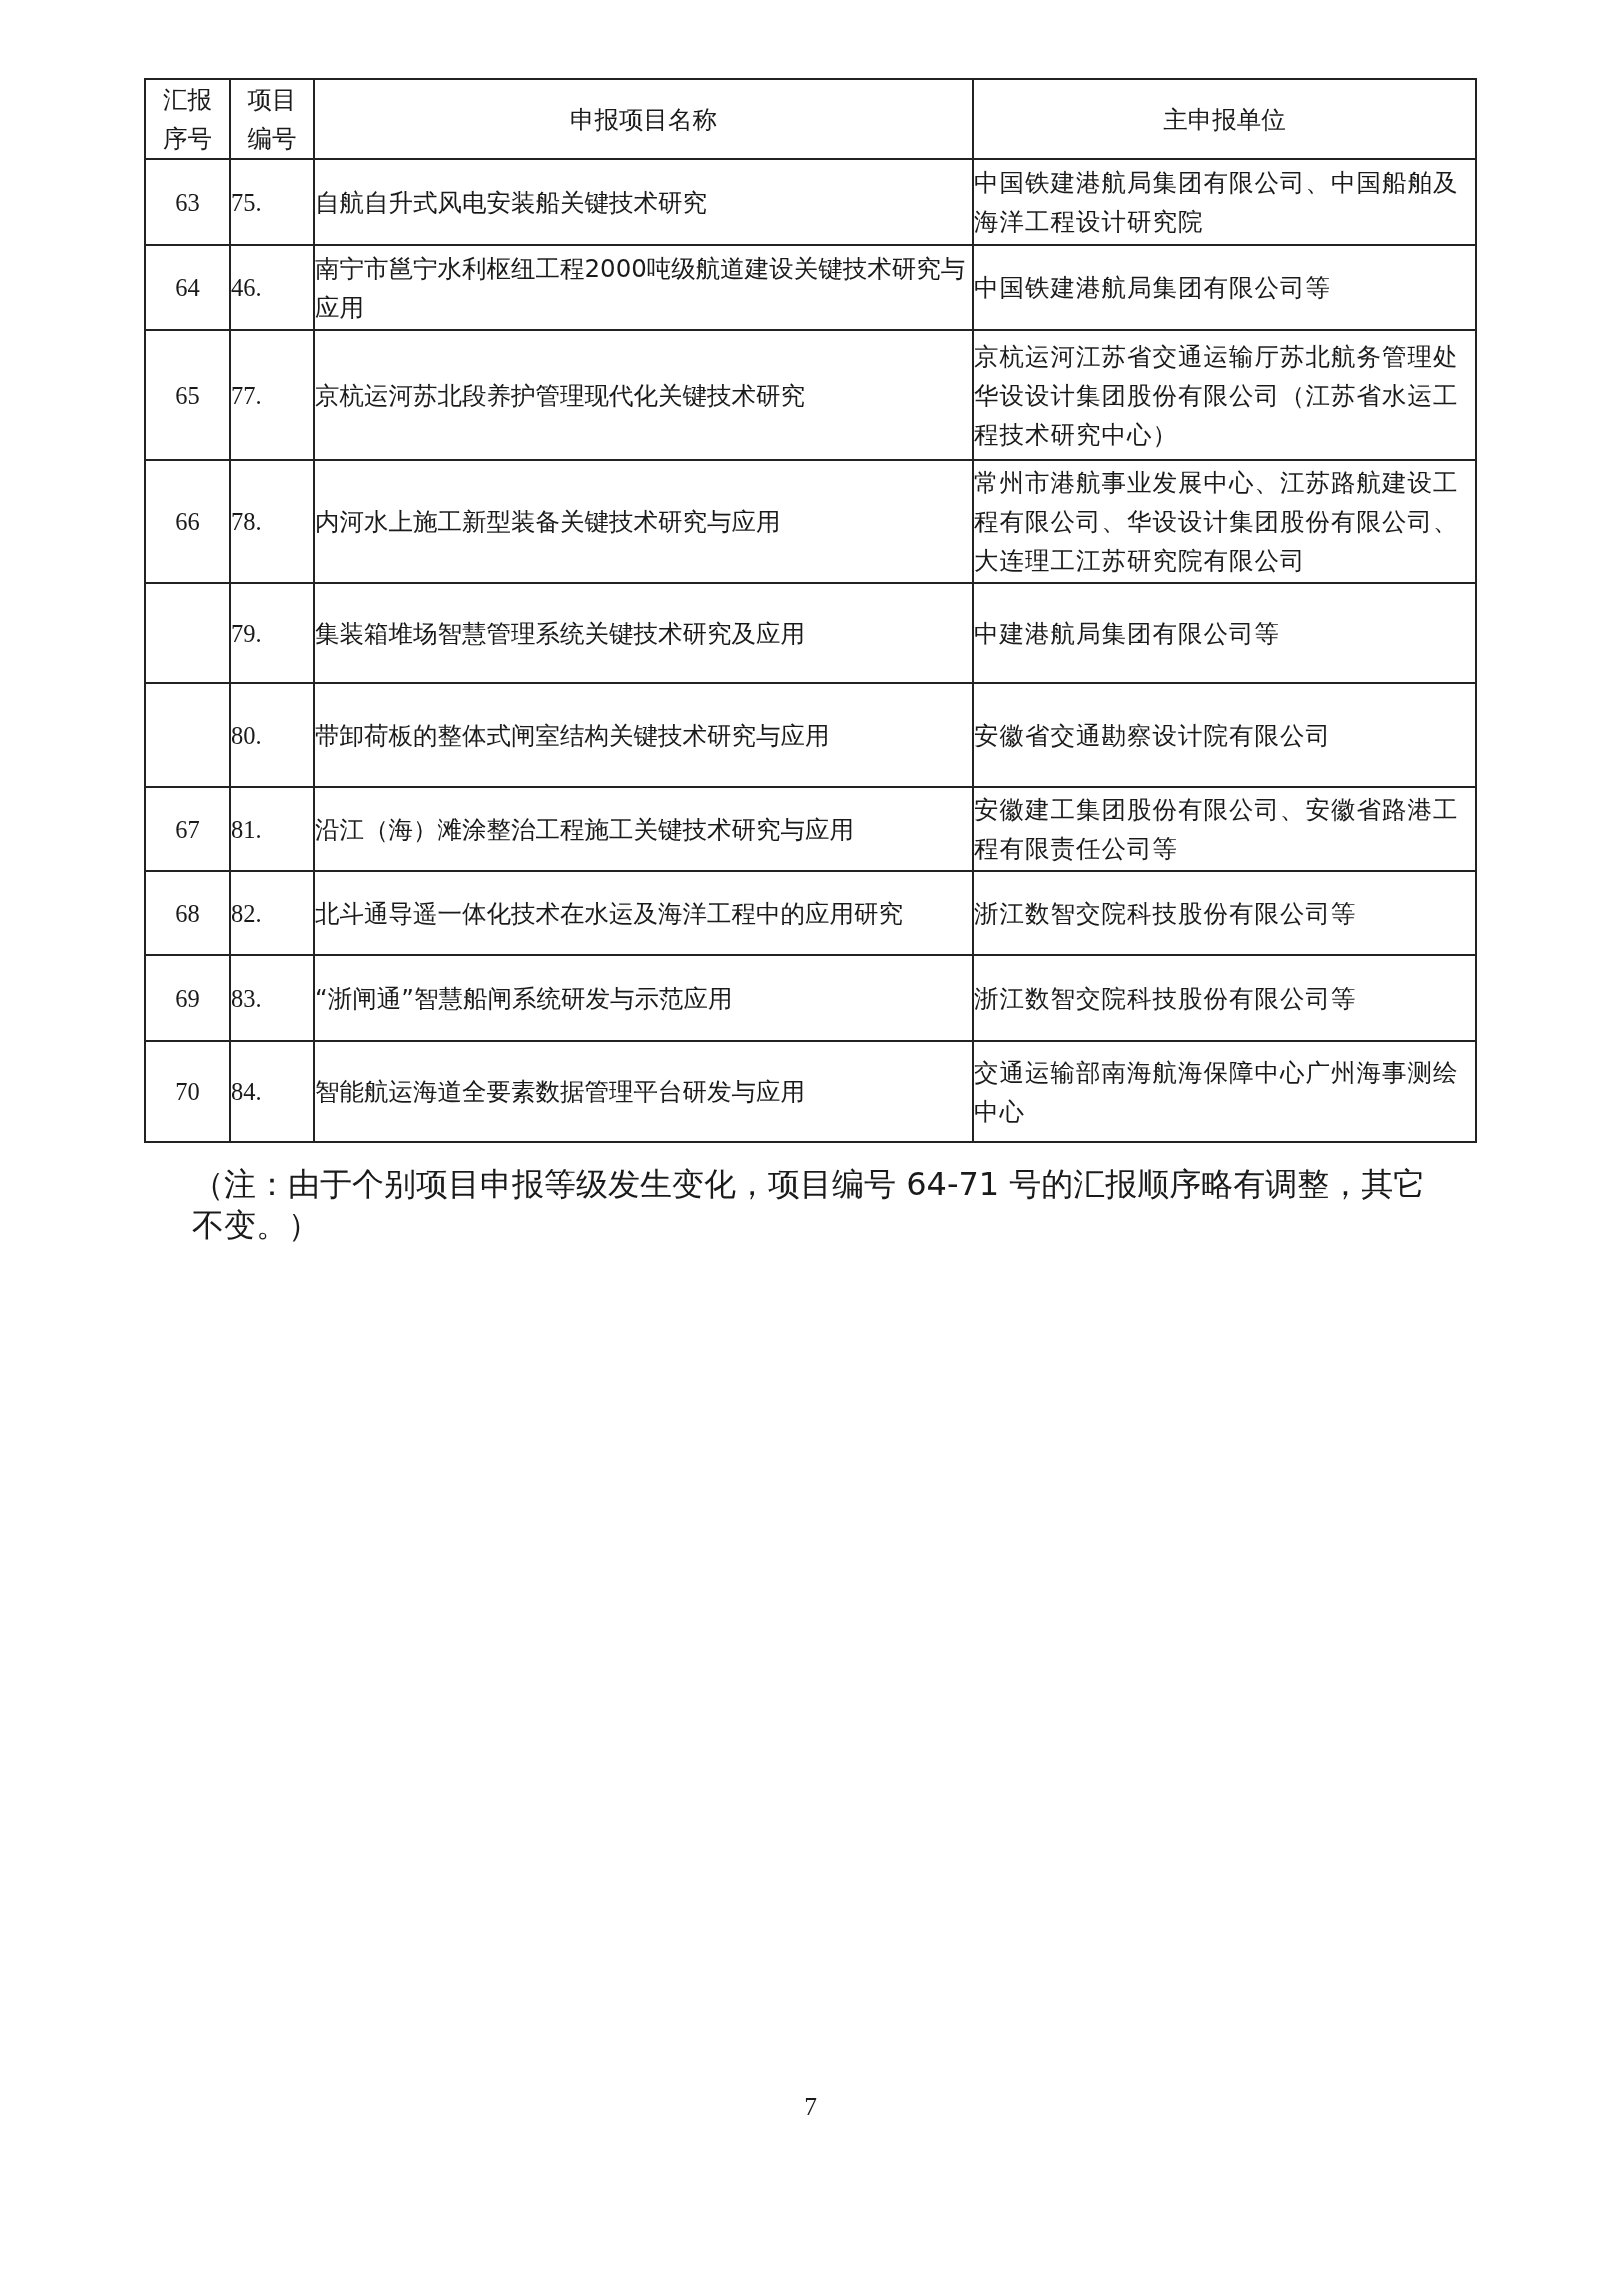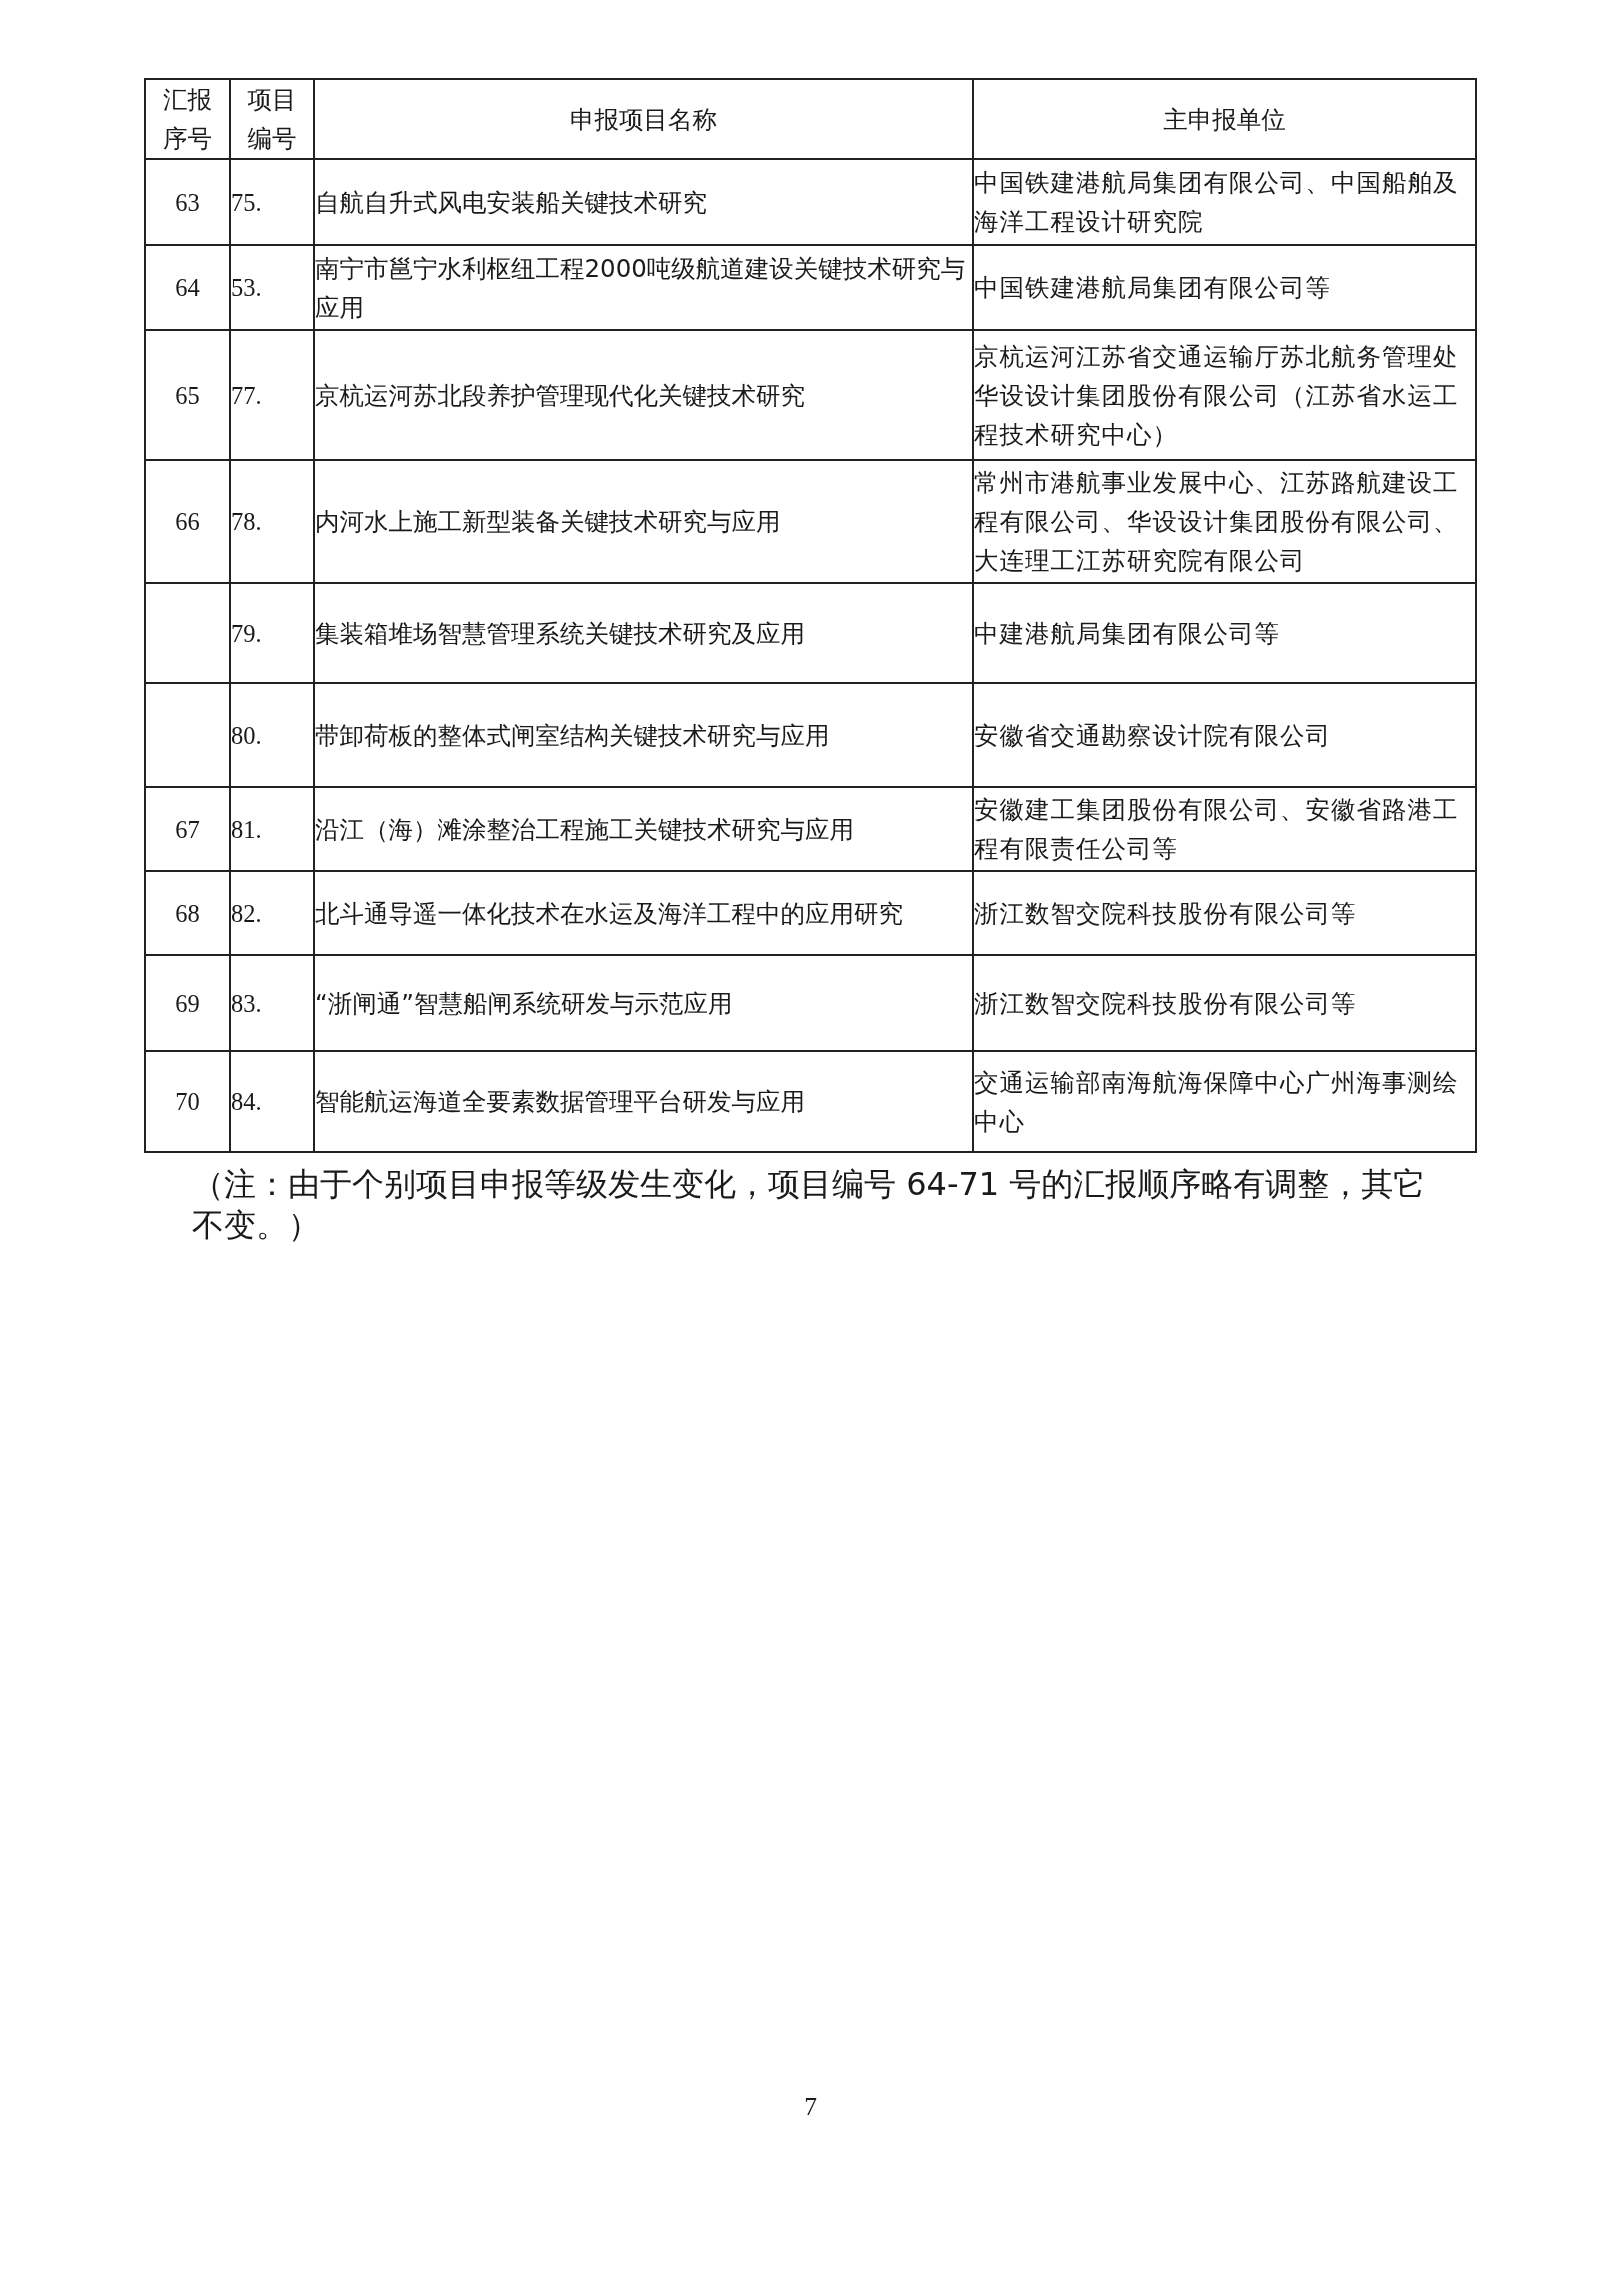--- a/index.html
+++ b/index.html
@@ -60,21 +60,21 @@
     </thead>
     <tbody id="tbody">
         <tr style="height: 86px;">
           <td class="seq">63</td>
           <td class="num">75.</td>
           <td class="name">自航自升式风电安装船关键技术研究</td>
           <td class="unit">中国铁建港航局集团有限公司、中国船舶及海洋工程设计研究院</td>
         </tr>
         <tr style="height: 85px;">
           <td class="seq">64</td>
-          <td class="num">53.</td>
+          <td class="num">46.</td>
           <td class="name">南宁市邕宁水利枢纽工程2000吨级航道建设关键技术研究与应用</td>
           <td class="unit">中国铁建港航局集团有限公司等</td>
         </tr>
         <tr style="height: 130px;">
           <td class="seq">65</td>
           <td class="num">77.</td>
           <td class="name">京杭运河苏北段养护管理现代化关键技术研究</td>
           <td class="unit">京杭运河江苏省交通运输厅苏北航务管理处 华设设计集团股份有限公司（江苏省水运工程技术研究中心）</td>
         </tr>
         <tr style="height: 123px;">
@@ -100,21 +100,21 @@
           <td class="num">81.</td>
           <td class="name">沿江（海）滩涂整治工程施工关键技术研究与应用</td>
           <td class="unit">安徽建工集团股份有限公司、安徽省路港工程有限责任公司等</td>
         </tr>
         <tr style="height: 84px;">
           <td class="seq">68</td>
           <td class="num">82.</td>
           <td class="name">北斗通导遥一体化技术在水运及海洋工程中的应用研究</td>
           <td class="unit">浙江数智交院科技股份有限公司等</td>
         </tr>
-        <tr style="height: 96px;">
+        <tr style="height: 86px;">
           <td class="seq">69</td>
           <td class="num">83.</td>
           <td class="name">“浙闸通”智慧船闸系统研发与示范应用</td>
           <td class="unit">浙江数智交院科技股份有限公司等</td>
         </tr>
         <tr style="height: 101px;">
           <td class="seq">70</td>
           <td class="num">84.</td>
           <td class="name">智能航运海道全要素数据管理平台研发与应用</td>
           <td class="unit">交通运输部南海航海保障中心广州海事测绘中心</td>

